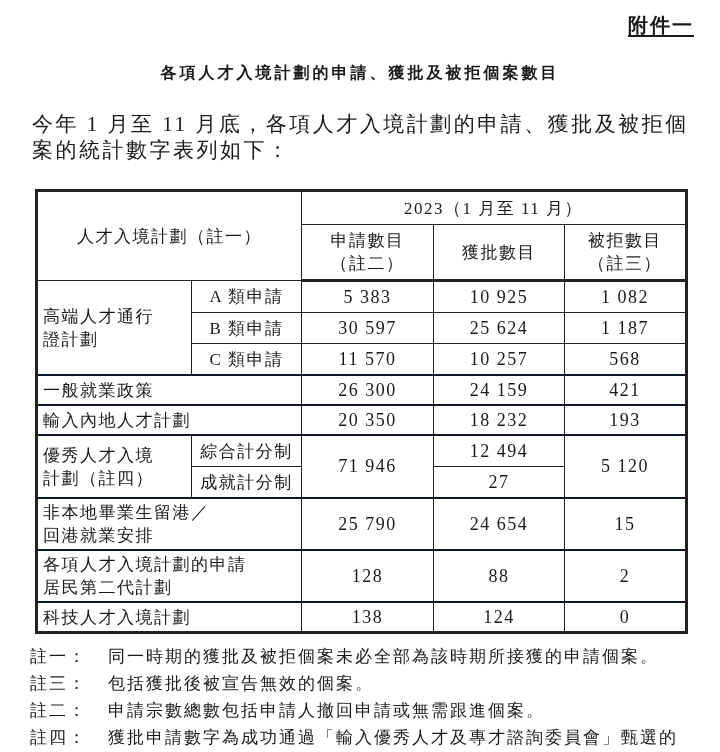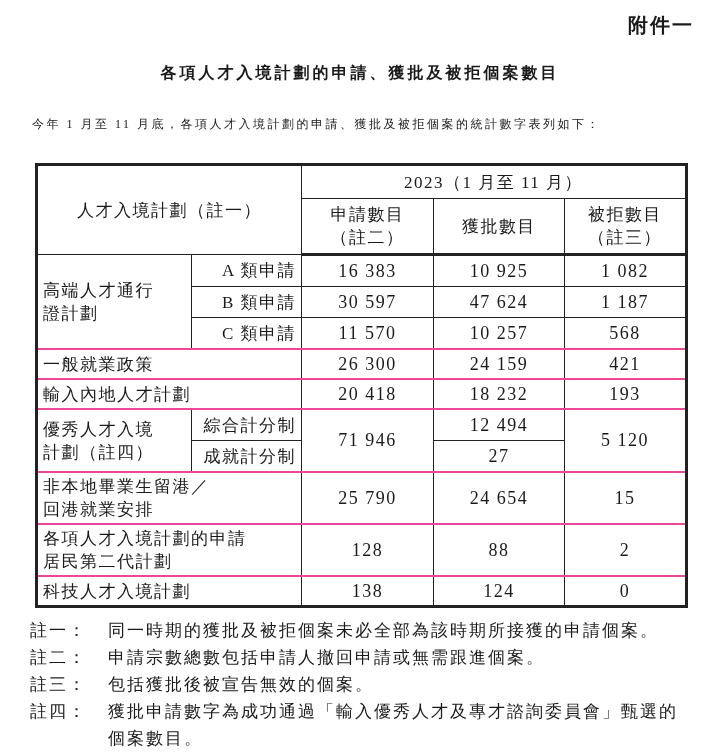--- a/index.html
+++ b/index.html
@@ -5,51 +5,51 @@
   html,body { margin:0; padding:0; background:#ffffff; }
   .page {
     position:relative; width:720px; height:752px; background:#ffffff;
     color:#1a1a1a; font-family:"Liberation Serif","DejaVu Serif",serif;
     overflow:hidden;
   }
   .annex {
     padding:12px 26px 0 0; text-align:right;
     font-size:20px; font-weight:bold; letter-spacing:2px;
   }
-  .annex .u { text-underline-offset:3px; }
+  .annex .u { text-decoration:underline; text-underline-offset:3px; }
   .title {
     margin-top:24px; text-align:center;
     font-size:16px; font-weight:bold; letter-spacing:3px;
   }
   .intro {
-    margin:27px 28px 0 32px; font-size:12px; line-height:26px;
+    margin:27px 28px 0 32px; font-size:21px; line-height:26px;
     letter-spacing:2.5px; text-align:left;
   }
   table.stats {
     border-collapse:collapse; table-layout:fixed;
     margin:26px 0 0 35px; width:650px;
     font-size:17px; color:#1a1a1a;
   }
   table.stats { border:3px solid #222; }
   table.stats td {
     border:1px solid #222; padding:1px 5px;
     letter-spacing:1.5px; vertical-align:middle;
   }
   .hd { text-align:center; }
   .ln { display:block; }
   .sch { text-align:left; }
-  .sub { text-align:right; }
+  .sub { text-align:center; }
   .num { text-align:center; font-size:18px; letter-spacing:1px; }
   tr.r-period td { height:30px; }
   tr.r-subhead td { height:52px; border-bottom:3px solid #222; }
   td.sch-hd { border-bottom:3px solid #222;margin-top:16px; }
   tr.r29 td { height:28px; }
   tr.r27 td { height:26px; }
   tr.r50 td { height:48px; }
-  tr.grp td { border-top:2px solid #ec4899; }
+  tr.grp td { border-top:2px solid #0f172a; }
   td.split-top { border-bottom:2px solid #222; }
   .footnotes { margin:9px 28px 0 30px; font-size:17px; }
   .footnote { display:flex; line-height:27px; letter-spacing:2px;justify-content:space-between; }
   .footnote .flabel { flex:0 0 78px; white-space:nowrap; }
   .footnote .ftext { flex:1; }
 </style>
 </head>
 <body>
 
 <div class="page">
@@ -87,47 +87,47 @@
           <span class="ln">（註三）</span>
         </td>
       </tr>
 
       <tr class="r29">
         <td class="sch" rowspan="3">
           <span class="ln">高端人才通行</span>
           <span class="ln">證計劃</span>
         </td>
         <td class="sub">A 類申請</td>
-        <td class="num">16 383</td>
+        <td class="num">5 383</td>
         <td class="num">10 925</td>
         <td class="num">1 082</td>
       </tr>
       <tr class="r29">
         <td class="sub">B 類申請</td>
         <td class="num">30 597</td>
-        <td class="num">47 624</td>
+        <td class="num">25 624</td>
         <td class="num">1 187</td>
       </tr>
       <tr class="r29">
         <td class="sub">C 類申請</td>
         <td class="num">11 570</td>
         <td class="num">10 257</td>
         <td class="num">568</td>
       </tr>
 
       <tr class="r27 grp">
         <td class="sch" colspan="2">一般就業政策</td>
         <td class="num">26 300</td>
         <td class="num">24 159</td>
         <td class="num">421</td>
       </tr>
 
       <tr class="r27 grp">
         <td class="sch" colspan="2">輸入內地人才計劃</td>
-        <td class="num">20 418</td>
+        <td class="num">20 350</td>
         <td class="num">18 232</td>
         <td class="num">193</td>
       </tr>
 
       <tr class="r29 grp">
         <td class="sch" rowspan="2">
           <span class="ln">優秀人才入境</span>
           <span class="ln">計劃（註四）</span>
         </td>
         <td class="sub">綜合計分制</td>
@@ -168,26 +168,26 @@
       </tr>
     </tbody>
   </table>
 
   <div class="footnotes">
     <div class="footnote">
       <div class="flabel">註一：</div>
       <div class="ftext">同一時期的獲批及被拒個案未必全部為該時期所接獲的申請個案。</div>
     </div>
     <div class="footnote">
+      <div class="flabel">註三：</div>
+      <div class="ftext">包括獲批後被宣告無效的個案。</div>
+    </div>
+    <div class="footnote">
       <div class="flabel">註二：</div>
       <div class="ftext">申請宗數總數包括申請人撤回申請或無需跟進個案。</div>
-    </div>
-    <div class="footnote">
-      <div class="flabel">註三：</div>
-      <div class="ftext">包括獲批後被宣告無效的個案。</div>
     </div>
     <div class="footnote">
       <div class="flabel">註四：</div>
       <div class="ftext">獲批申請數字為成功通過「輸入優秀人才及專才諮詢委員會」甄選的個案數目。</div>
     </div>
   </div>
 
 </div>
 
 </body></html>

